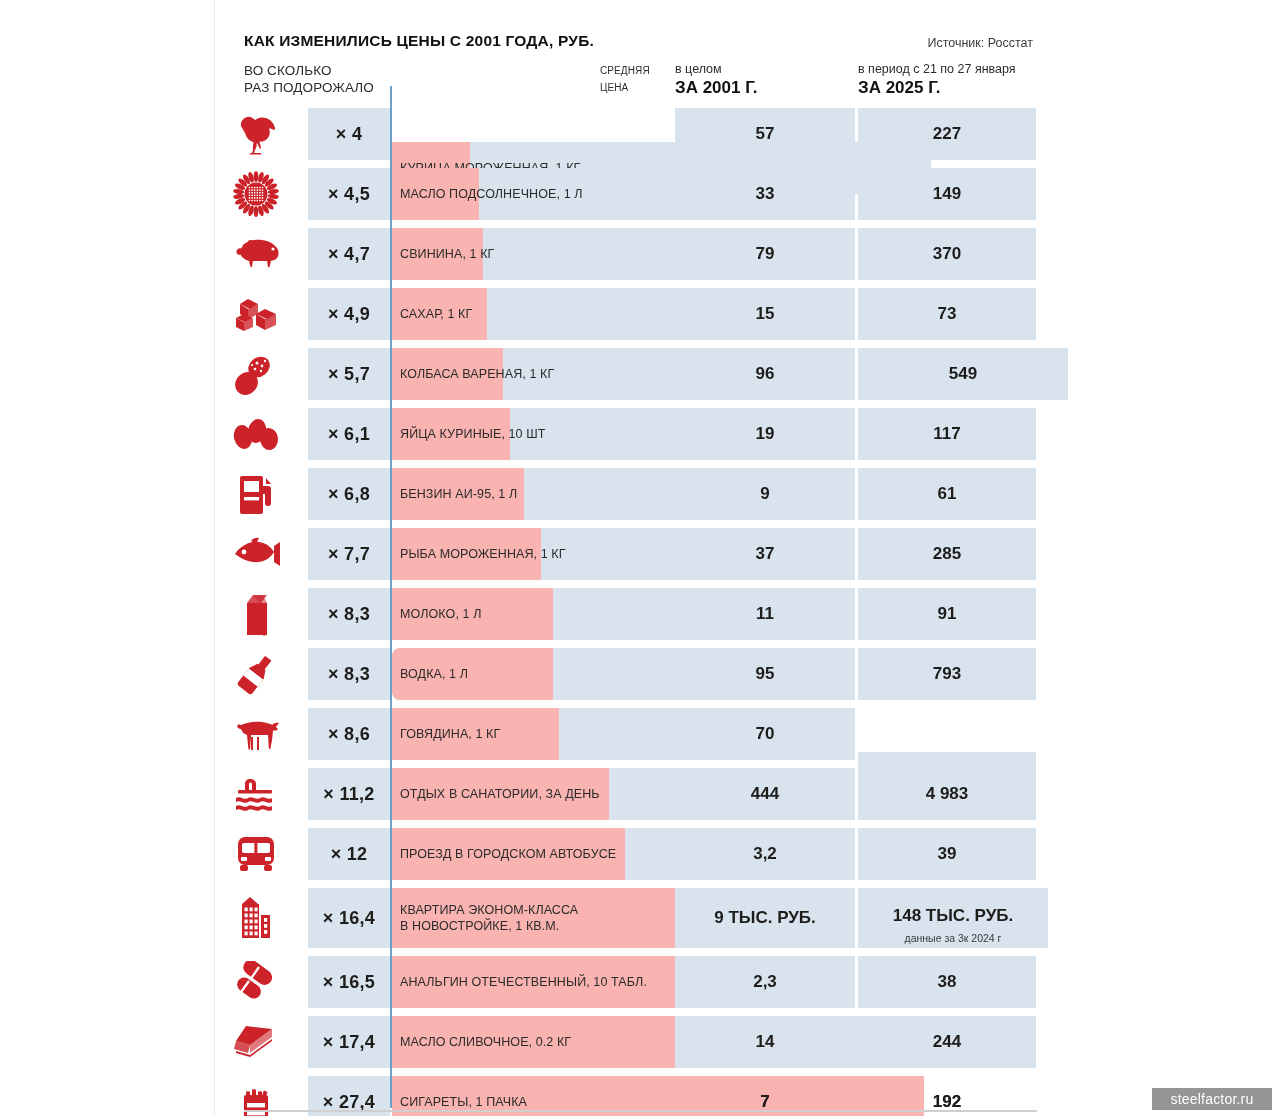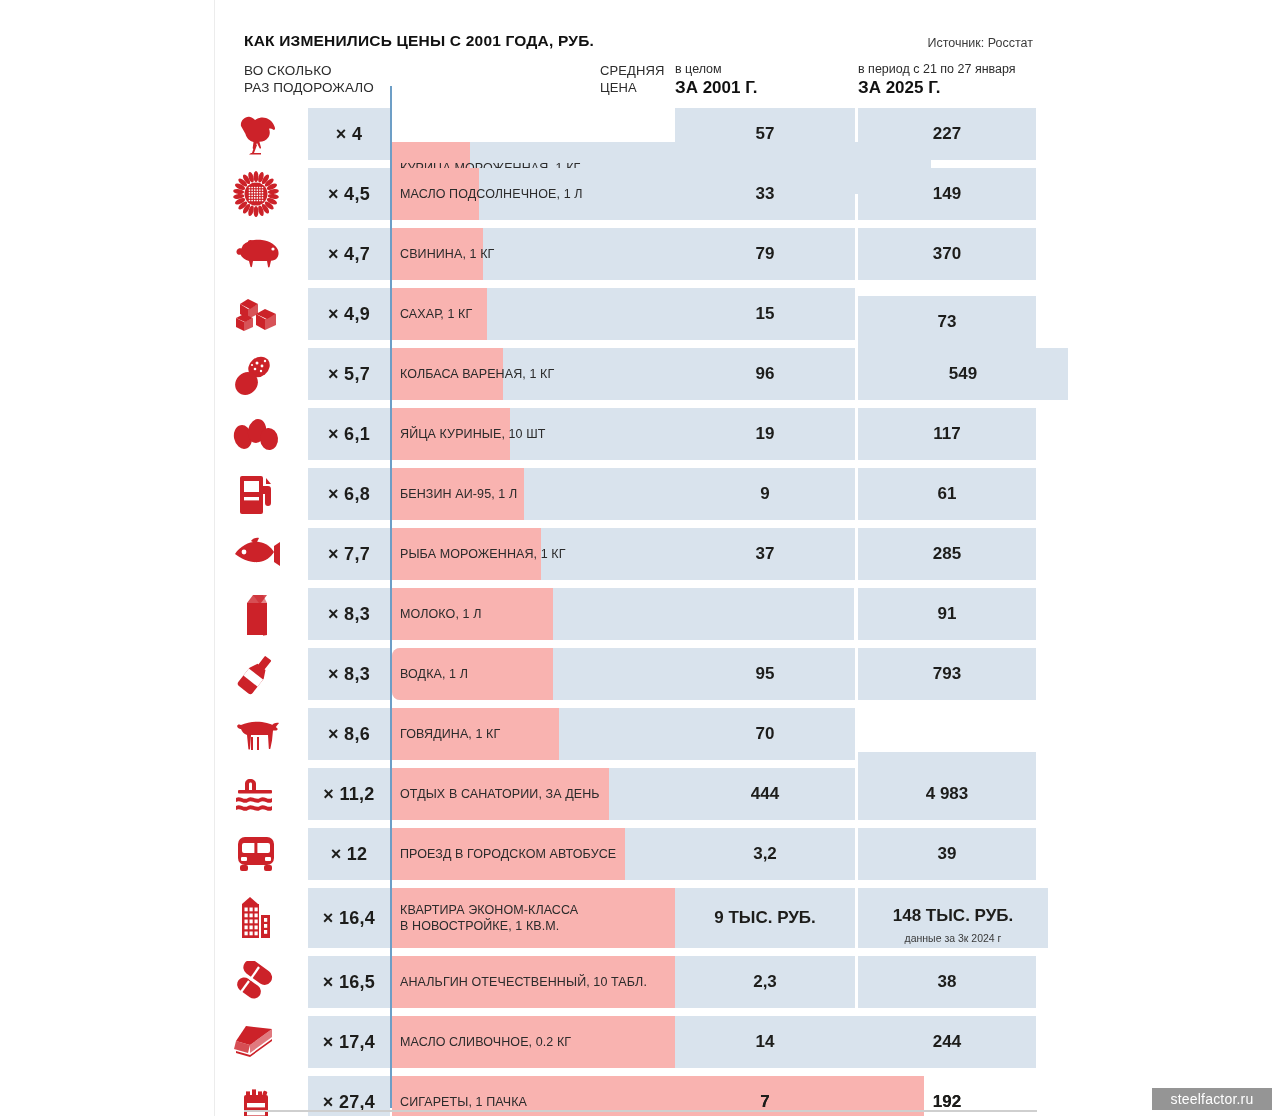--- a/index.html
+++ b/index.html
@@ -61,21 +61,21 @@
     top: 62px;
     font-size: 13.5px;
     line-height: 17px;
     color: #2c2c2c;
     letter-spacing: .1px;
   }
   .hdr-avgprice {
     position: absolute;
     left: 385px;
     top: 62px;
-    font-size: 13px;
+    font-size: 10px;
     line-height: 17px;
     color: #2c2c2c;
     letter-spacing: .1px;
   }
 
   .hdr-col {
     position: absolute;
     text-align: left;
   }
   .hdr-col .small {
@@ -407,21 +407,21 @@
         <div class="cell mult-cell">
           <span class="mult-text">× 4,9</span>
         </div>
         <div class="cell name-cell" style="left: 177px; width: 462px;">
           <div class="bar" style="width: 95.06px; background: rgb(249, 179, 176);"></div>
           <div class="name-text">САХАР, 1 КГ</div>
         </div>
         <div class="cell v2001-cell" style="left: 460px;">
           <div class="val">15</div>
         </div>
-        <div class="cell v2025-cell" style="left: 643px; margin-top: 8px;">
+        <div class="cell v2025-cell" style="left: 643px;">
           <div class="val">73</div>
         </div>
       </div>
       <div class="row" style="top: 348px; height: 52px;">
         <div class="icon-cell">
           <svg width="46" height="46" viewBox="0 0 46 46">
             <g fill="#cc2229">
               <ellipse cx="26" cy="16" rx="11.5" ry="9.5" transform="rotate(-40 26 16)"></ellipse>
               <path d="M31 7c6 5 6 13 0 19-5 5-12 5-17 1l17-20z" opacity="0"></path>
               <path d="M18 22c4 4 4 11-1 16s-12 5-16 1 -4-11 1-16 12-5 16-1z" transform="translate(4 2)"></path>
@@ -535,20 +535,23 @@
               <path d="M14 4h10l4 8H20z" opacity=".55"></path>
             </g>
           </svg>
         </div>
         <div class="cell mult-cell">
           <span class="mult-text">× 8,3</span>
         </div>
         <div class="cell name-cell" style="left: 177px; width: 462px;">
           <div class="bar" style="width: 161.02px; background: rgb(249, 179, 176);"></div>
           <div class="name-text">МОЛОКО, 1 Л</div>
+        </div>
+        <div class="cell v2001-cell" style="left: 460px;">
+          <div class="val">11</div>
         </div>
         <div class="cell v2025-cell" style="left: 643px;">
           <div class="val">91</div>
         </div>
       </div>
       <div class="row" style="top: 648px; height: 52px;">
         <div class="icon-cell">
           <svg width="48" height="44" viewBox="0 0 48 44">
             <g fill="#cc2229" transform="rotate(38 24 22)">
               <rect x="20" y="2" width="8" height="12" rx="1"></rect>

